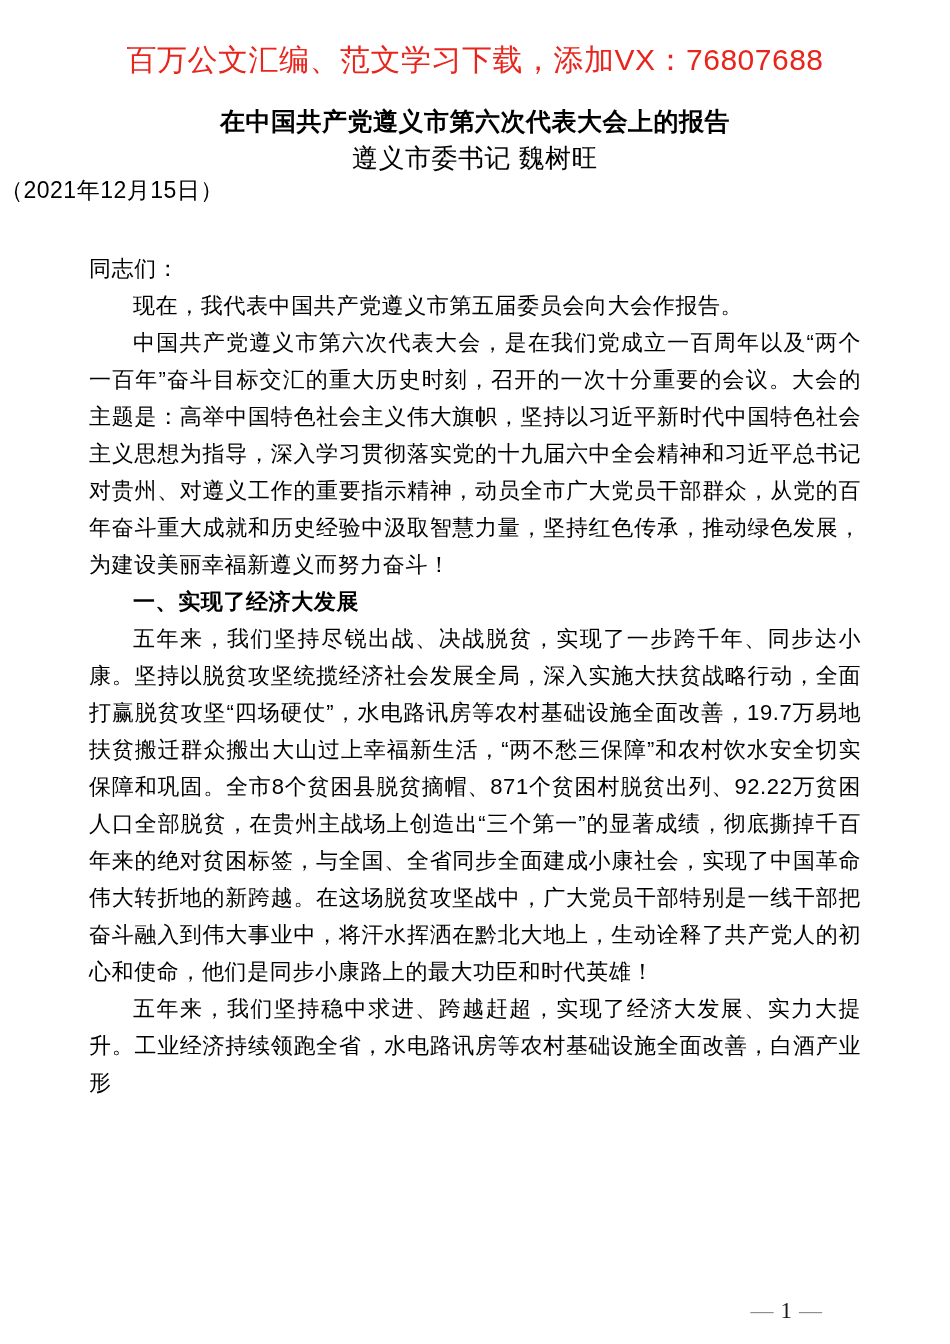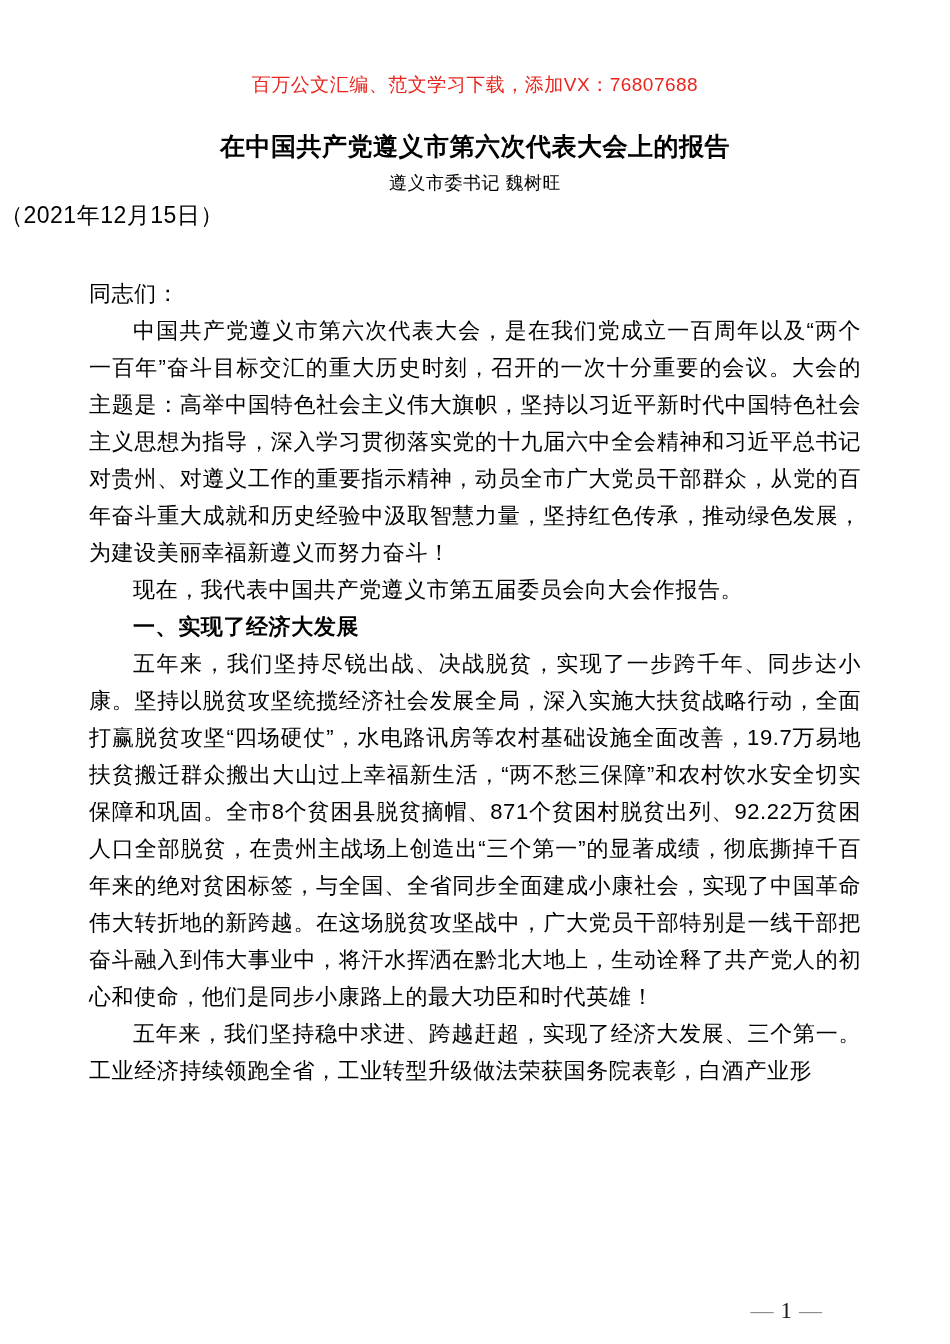--- a/index.html
+++ b/index.html
@@ -13,38 +13,37 @@
     height: 1344px;
     margin: 0 auto;
     background: #ffffff;
     overflow: hidden;
     font-family: "Liberation Sans", "DejaVu Sans", sans-serif;
     color: #000000;
   }
   .watermark {
     padding-top: 45px;
     text-align: center;
-    font-size: 19px;
+    font-size: 30px;
     line-height: 30px;
     color: #e8251d;
     letter-spacing: 0.5px;
-    margin-top: 25px;
   }
   .doc-title {
     margin: 30px 0 4px 0;
     text-align: center;
     font-size: 25px;
     line-height: 32px;
     font-weight: bold;
     letter-spacing: 0.5px;
   }
   .doc-byline {
     margin-top: 5px;
     text-align: center;
-    font-size: 18px;
+    font-size: 26px;
     line-height: 32px;
     letter-spacing: 0.5px;
   }
   .doc-date {
     text-align: left;
     font-size: 23px;
     line-height: 32px;
     letter-spacing: 0.5px;
   }
   .doc-body {
@@ -89,24 +88,24 @@
   <div class="watermark">百万公文汇编、范文学习下载，添加VX：76807688</div>
 
   <h1 class="doc-title">在中国共产党遵义市第六次代表大会上的报告</h1>
 
   <div class="doc-byline">遵义市委书记 魏树旺</div>
 
   <div class="doc-date">（2021年12月15日）</div>
 
   <div class="doc-body">
     <p class="salutation">同志们：</p>
+    <p class="para">现在，我代表中国共产党遵义市第五届委员会向大会作报告。</p>
     <p class="para">中国共产党遵义市第六次代表大会，是在我们党成立一百周年以及“两个一百年”奋斗目标交汇的重大历史时刻，召开的一次十分重要的会议。大会的主题是：高举中国特色社会主义伟大旗帜，坚持以习近平新时代中国特色社会主义思想为指导，深入学习贯彻落实党的十九届六中全会精神和习近平总书记对贵州、对遵义工作的重要指示精神，动员全市广大党员干部群众，从党的百年奋斗重大成就和历史经验中汲取智慧力量，坚持红色传承，推动绿色发展，为建设美丽幸福新遵义而努力奋斗！</p>
-    <p class="para">现在，我代表中国共产党遵义市第五届委员会向大会作报告。</p>
     <p class="heading">一、实现了经济大发展</p>
     <p class="para">五年来，我们坚持尽锐出战、决战脱贫，实现了一步跨千年、同步达小康。坚持以脱贫攻坚统揽经济社会发展全局，深入实施大扶贫战略行动，全面打赢脱贫攻坚“四场硬仗”，水电路讯房等农村基础设施全面改善，19.7万易地扶贫搬迁群众搬出大山过上幸福新生活，“两不愁三保障”和农村饮水安全切实保障和巩固。全市8个贫困县脱贫摘帽、871个贫困村脱贫出列、92.22万贫困人口全部脱贫，在贵州主战场上创造出“三个第一”的显著成绩，彻底撕掉千百年来的绝对贫困标签，与全国、全省同步全面建成小康社会，实现了中国革命伟大转折地的新跨越。在这场脱贫攻坚战中，广大党员干部特别是一线干部把奋斗融入到伟大事业中，将汗水挥洒在黔北大地上，生动诠释了共产党人的初心和使命，他们是同步小康路上的最大功臣和时代英雄！</p>
-    <p class="para">五年来，我们坚持稳中求进、跨越赶超，实现了经济大发展、三个第一。工业经济持续领跑全省，工业转型升级做法荣获国务院表彰，白酒产业形</p>
+    <p class="para">五年来，我们坚持稳中求进、跨越赶超，实现了经济大发展、实力大提升。工业经济持续领跑全省，水电路讯房等农村基础设施全面改善，白酒产业形</p>
   </div>
 
   <div class="page-number">
     <span class="pn-dash">—</span><span class="pn-num">1</span><span class="pn-dash">—</span>
   </div>
 
 </div>
 
 </body></html>

